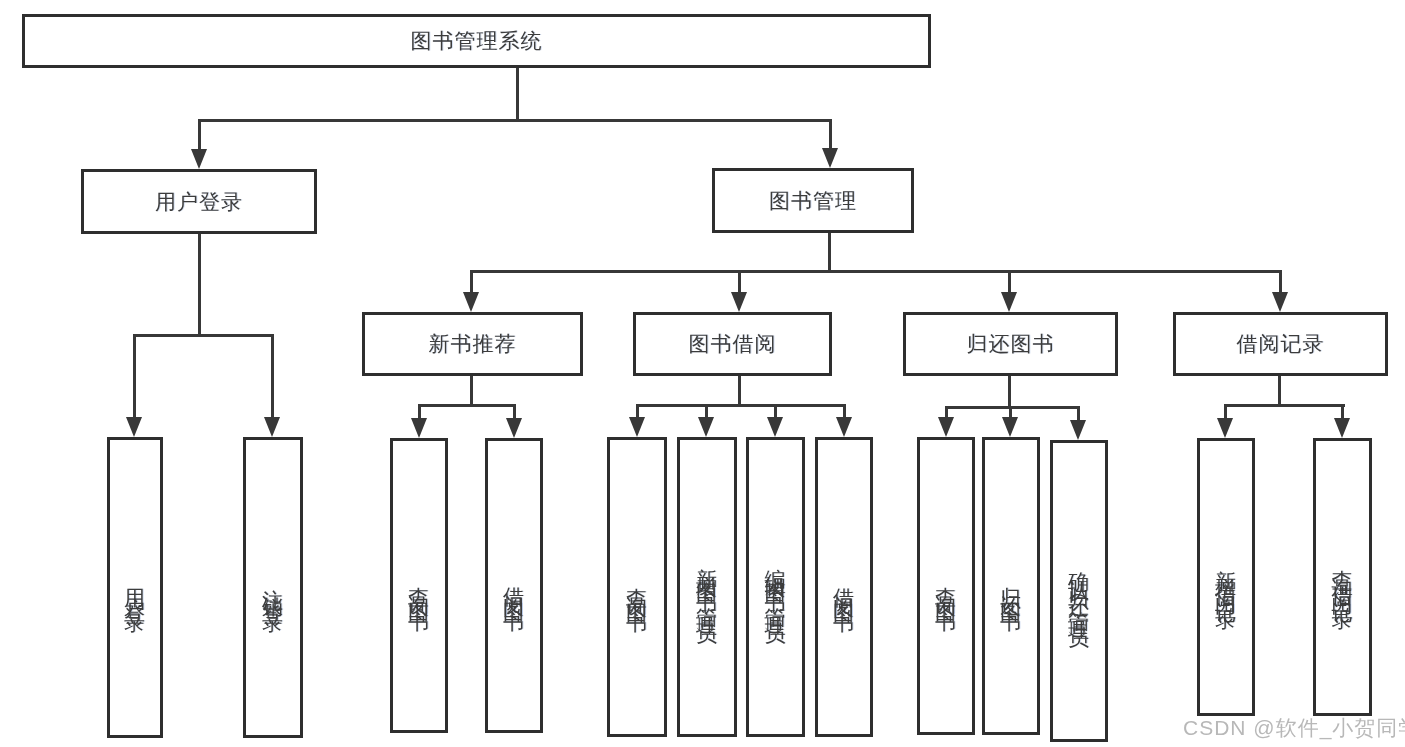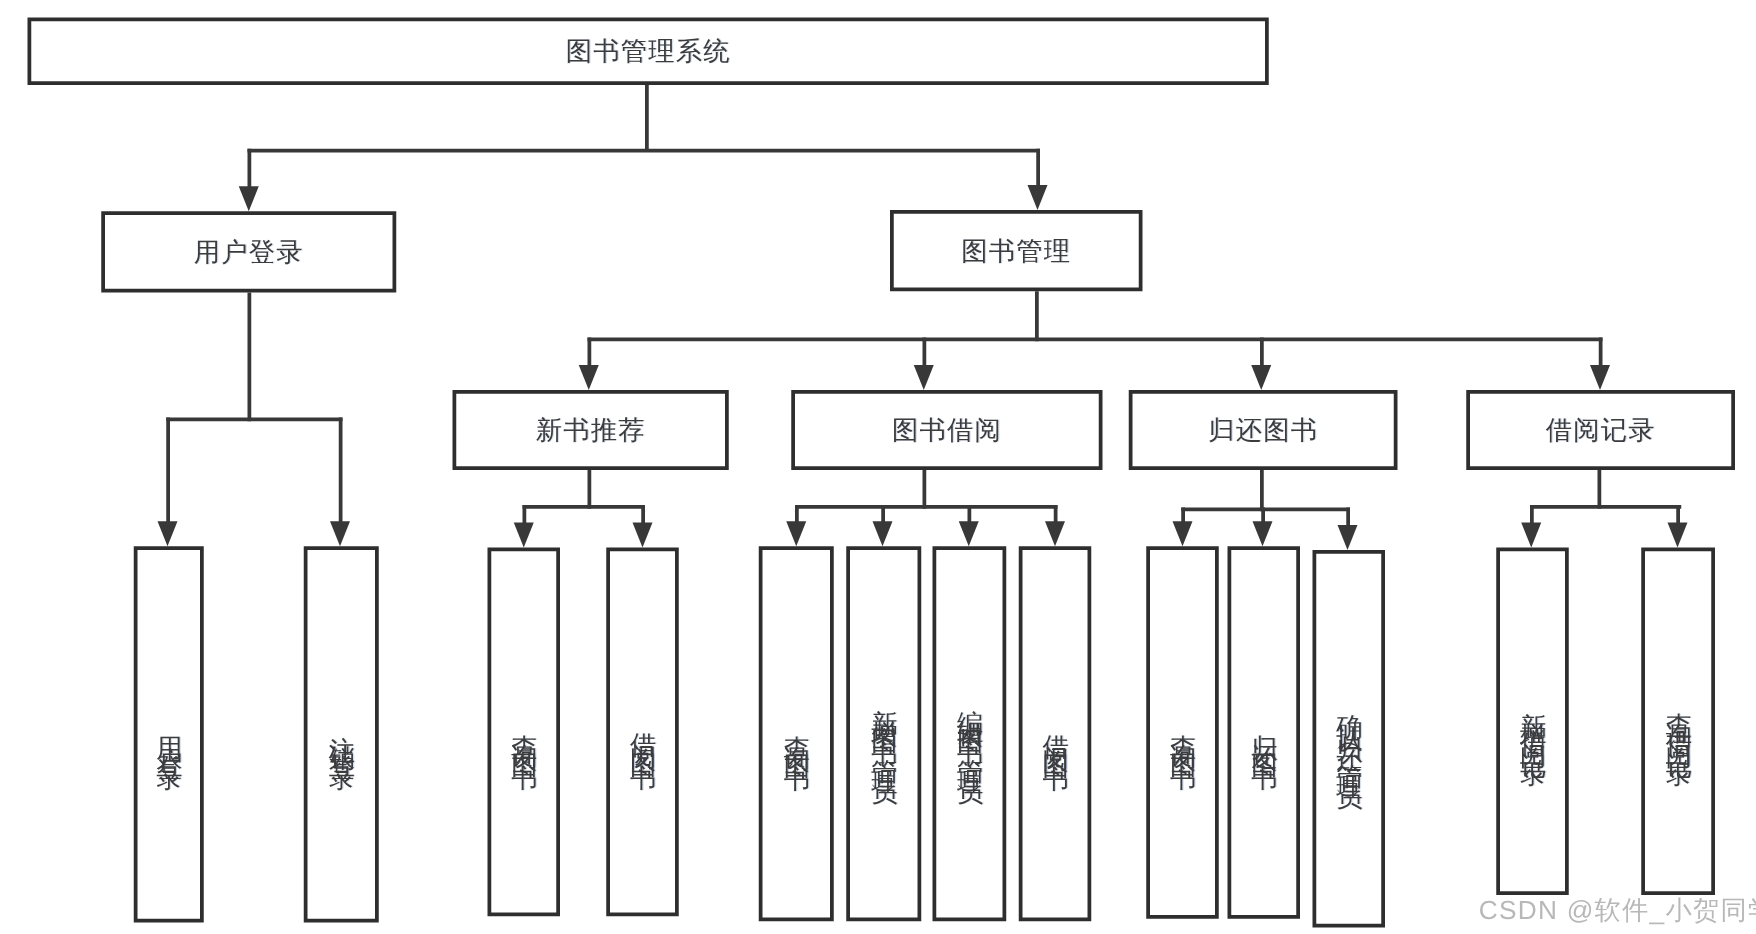--- a/index.html
+++ b/index.html
@@ -47,29 +47,29 @@
     color:#b8b8b8;
     letter-spacing:1px;
     white-space:nowrap;
   }
 </style>
 </head>
 <body>
 
 <div id="canvas">
 
-  <div class="node" style="left:22px;top:14px;width:993px;height:54px;">图书管理系统</div>
+  <div class="node" style="left:22px;top:14px;width:909px;height:54px;">图书管理系统</div>
 
   <div class="node" style="left:81px;top:169px;width:236px;height:65px;">用户登录</div>
 
   <div class="node" style="left:712px;top:168px;width:202px;height:65px;">图书管理</div>
 
   <div class="node" style="left:362px;top:312px;width:221px;height:64px;">新书推荐</div>
 
-  <div class="node" style="left:633px;top:312px;width:249px;height:64px;">图书借阅</div>
+  <div class="node" style="left:633px;top:312px;width:199px;height:64px;">图书借阅</div>
 
   <div class="node" style="left:903px;top:312px;width:215px;height:64px;">归还图书</div>
 
   <div class="node" style="left:1173px;top:312px;width:215px;height:64px;">借阅记录</div>
 
   <div class="node leaf" style="left:107px;top:437px;width:56px;height:301px;">
     <span class="vtext">用户登录</span>
   </div>
   <div class="node leaf" style="left:243px;top:437px;width:60px;height:301px;">
     <span class="vtext">注销登录</span>

